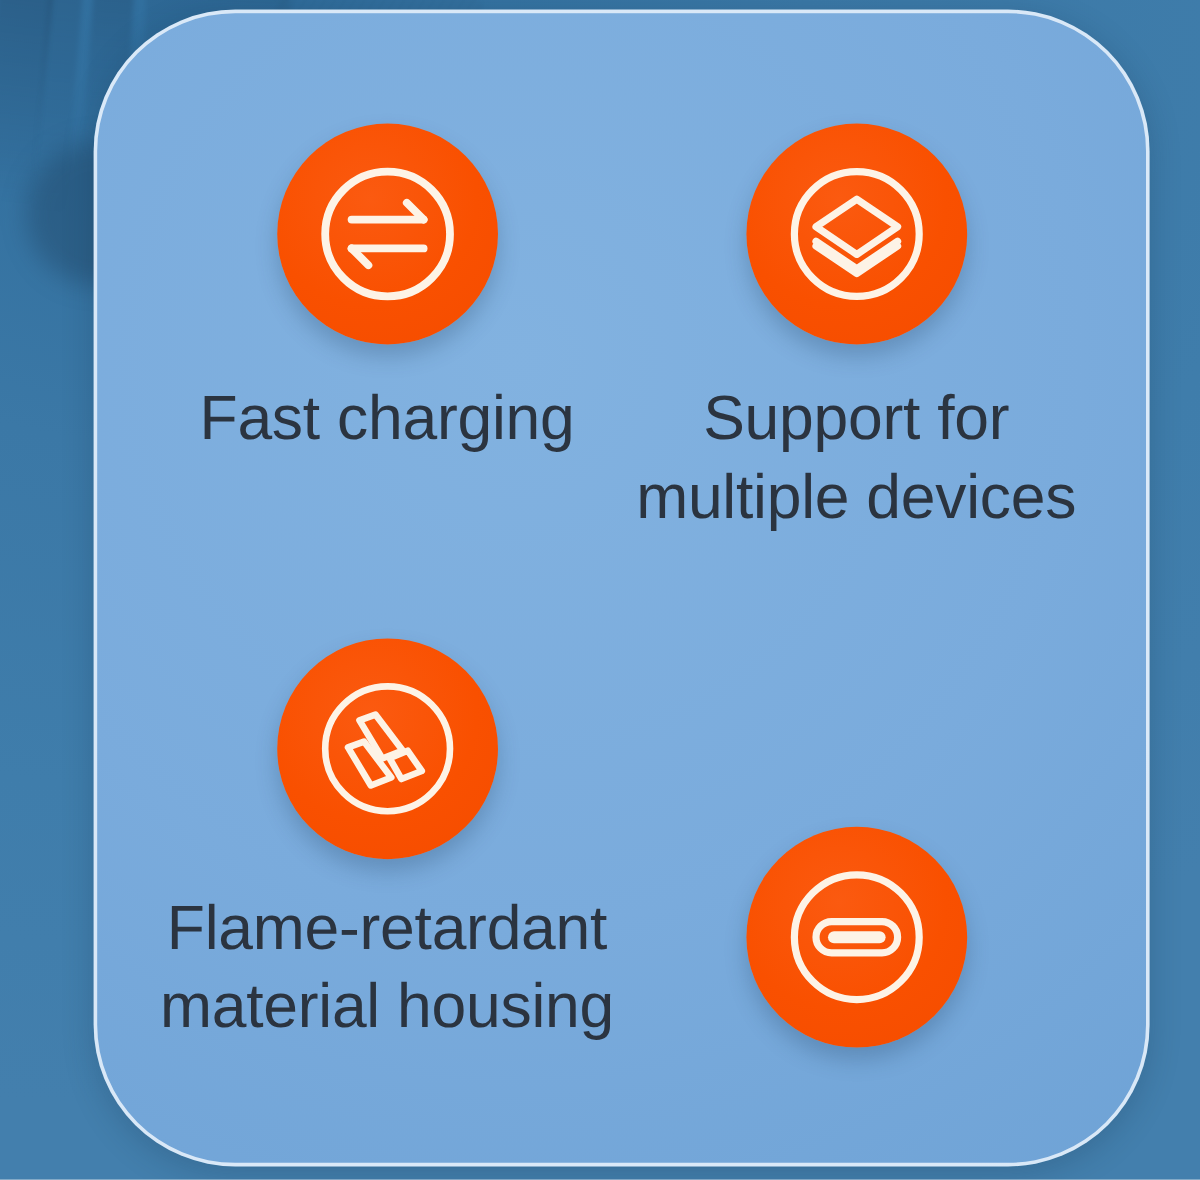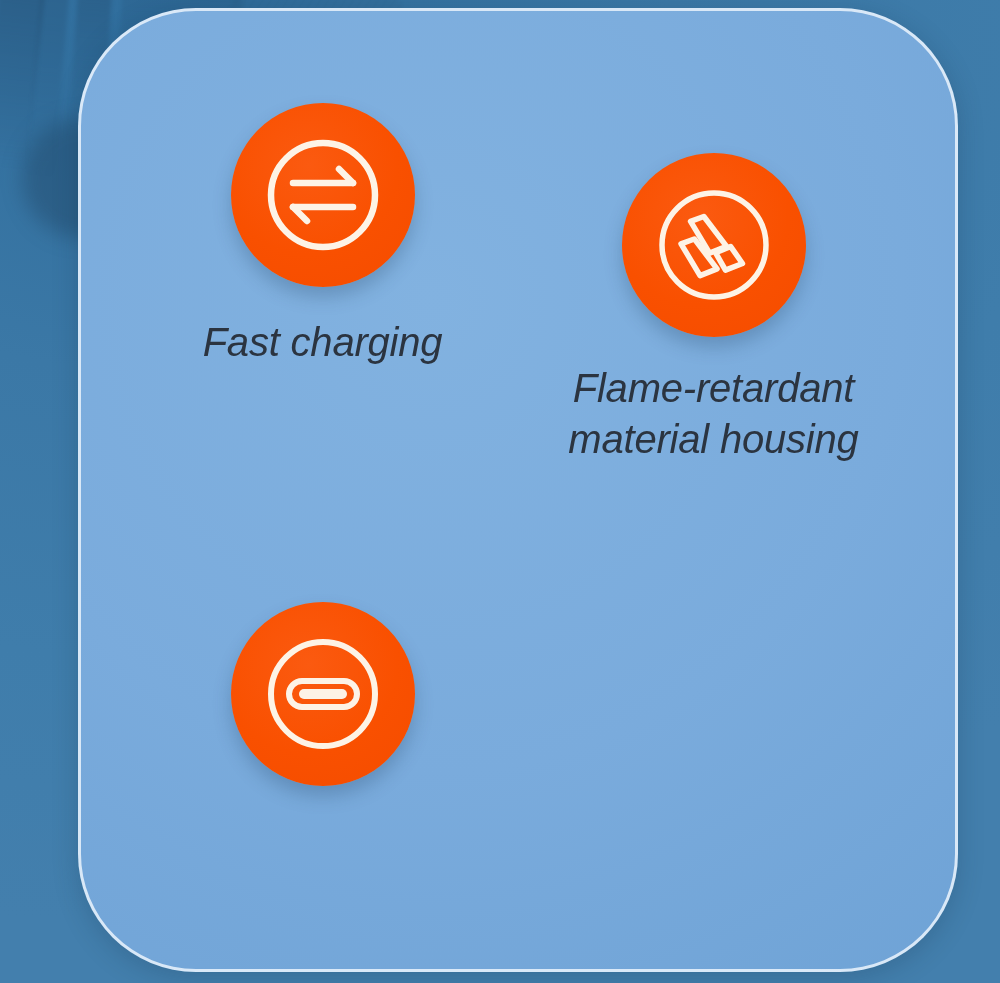--- a/index.html
+++ b/index.html
@@ -73,45 +73,44 @@
     grid-template-rows: 1fr 1fr;
     padding: 92px 46px 96px 46px;
     box-sizing: border-box;
   }
   .feature {
     display: flex;
     flex-direction: column;
     align-items: center;
   }
   .feature.r1 { justify-content: flex-start; }
-  .feature.r2 { justify-content: center; padding-top: 26px; }
+  .feature.r2 { justify-content: flex-end; padding-top: 26px; }
 
   .icon-badge {
     width: 184px;
     height: 184px;
     border-radius: 50%;
     background: radial-gradient(circle at 42% 34%, #fb5a10 0%, #f95000 55%, #f44c00 100%);
     display: flex;
     align-items: center;
     justify-content: center;
     box-shadow: 0 10px 18px rgba(30,60,92,0.26);
     flex: 0 0 auto;
   }
   .icon-badge svg { display: block; }
 
   .feature-label {
     margin-top: 30px;
     color: #2b3440;
-    font-size: 40px;
+    font-size: 52px;
     line-height: 1.26;
     letter-spacing: -0.2px;
     text-align: center;
     max-width: 380px;
     white-space: pre-line;
-    font-style: italic;
   }
   .feature.r2 .feature-label { margin-top: 26px; }
 </style>
 </head>
 <body>
 
 <div class="stage">
 
   <div class="bg-gradient"></div>
   <div class="bg-streak s1"></div>
@@ -130,20 +129,32 @@
             <circle cx="62" cy="62" r="52"></circle>
             <path d="M32 50 H92"></path>
             <path d="M78 36 L92 50"></path>
             <path d="M92 74 H32"></path>
             <path d="M46 88 L32 74"></path>
           </svg>
         </div>
         <div class="feature-label">Fast charging</div>
       </div>
 
+      <div class="feature r1">
+        <div class="icon-badge">
+          <svg width="124" height="124" viewBox="0 0 124 124" fill="none" stroke="#fdf3e6" stroke-width="6" stroke-linecap="round" stroke-linejoin="round">
+            <circle cx="62" cy="62" r="52"></circle>
+            <path d="M62 33 L96 56 L62 79 L28 56 Z"></path>
+            <path d="M28 68 L62 91 L96 68"></path>
+            <path d="M28 80 L62 103 L96 80" transform="translate(0,-8)"></path>
+          </svg>
+        </div>
+        <div class="feature-label">Support for
+multiple devices</div>
+      </div>
 
       <div class="feature r2">
         <div class="icon-badge">
           <svg width="124" height="124" viewBox="0 0 124 124" fill="none" stroke="#fdf3e6" stroke-width="5.5" stroke-linecap="round" stroke-linejoin="round">
             <circle cx="62" cy="62" r="52"></circle>
             <g transform="rotate(-12 62 62)">
               <path d="M44 34 L58 32 L74 66 L56 69 Z"></path>
               <path d="M30 54 L44 52 L60 86 L42 89 Z"></path>
               <path d="M62 70 L78 67 L86 86 L68 89 Z"></path>
             </g>

